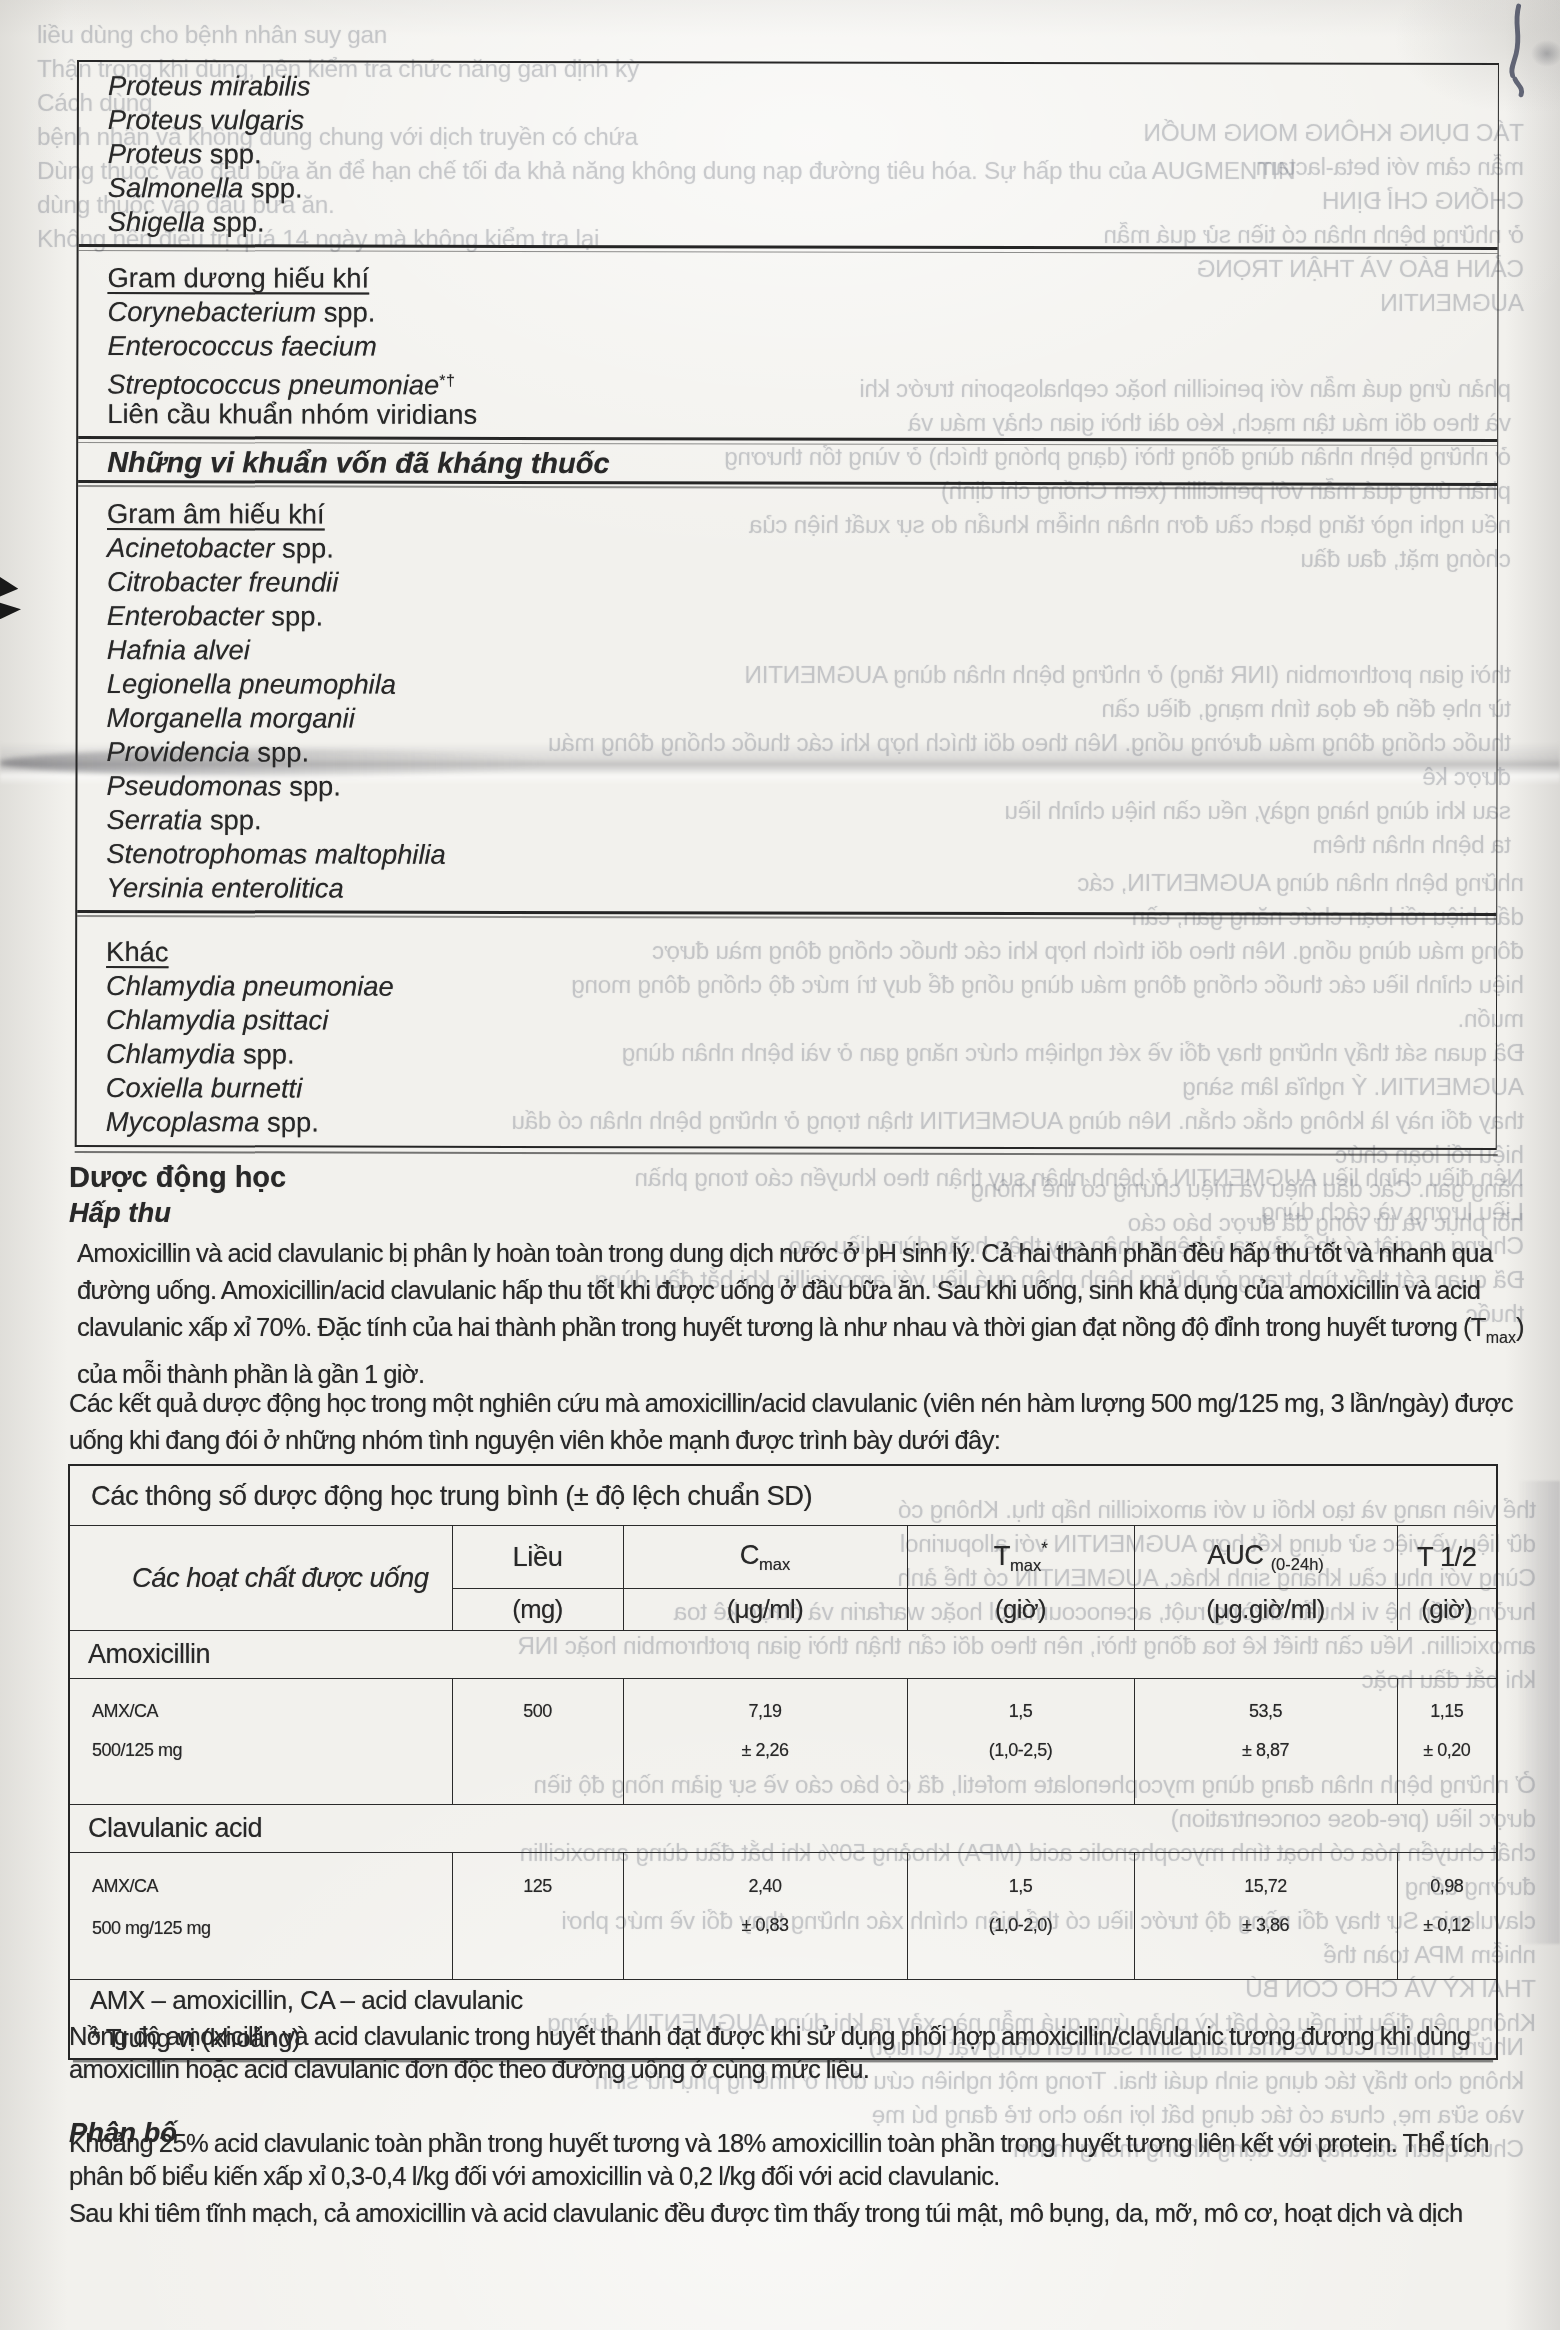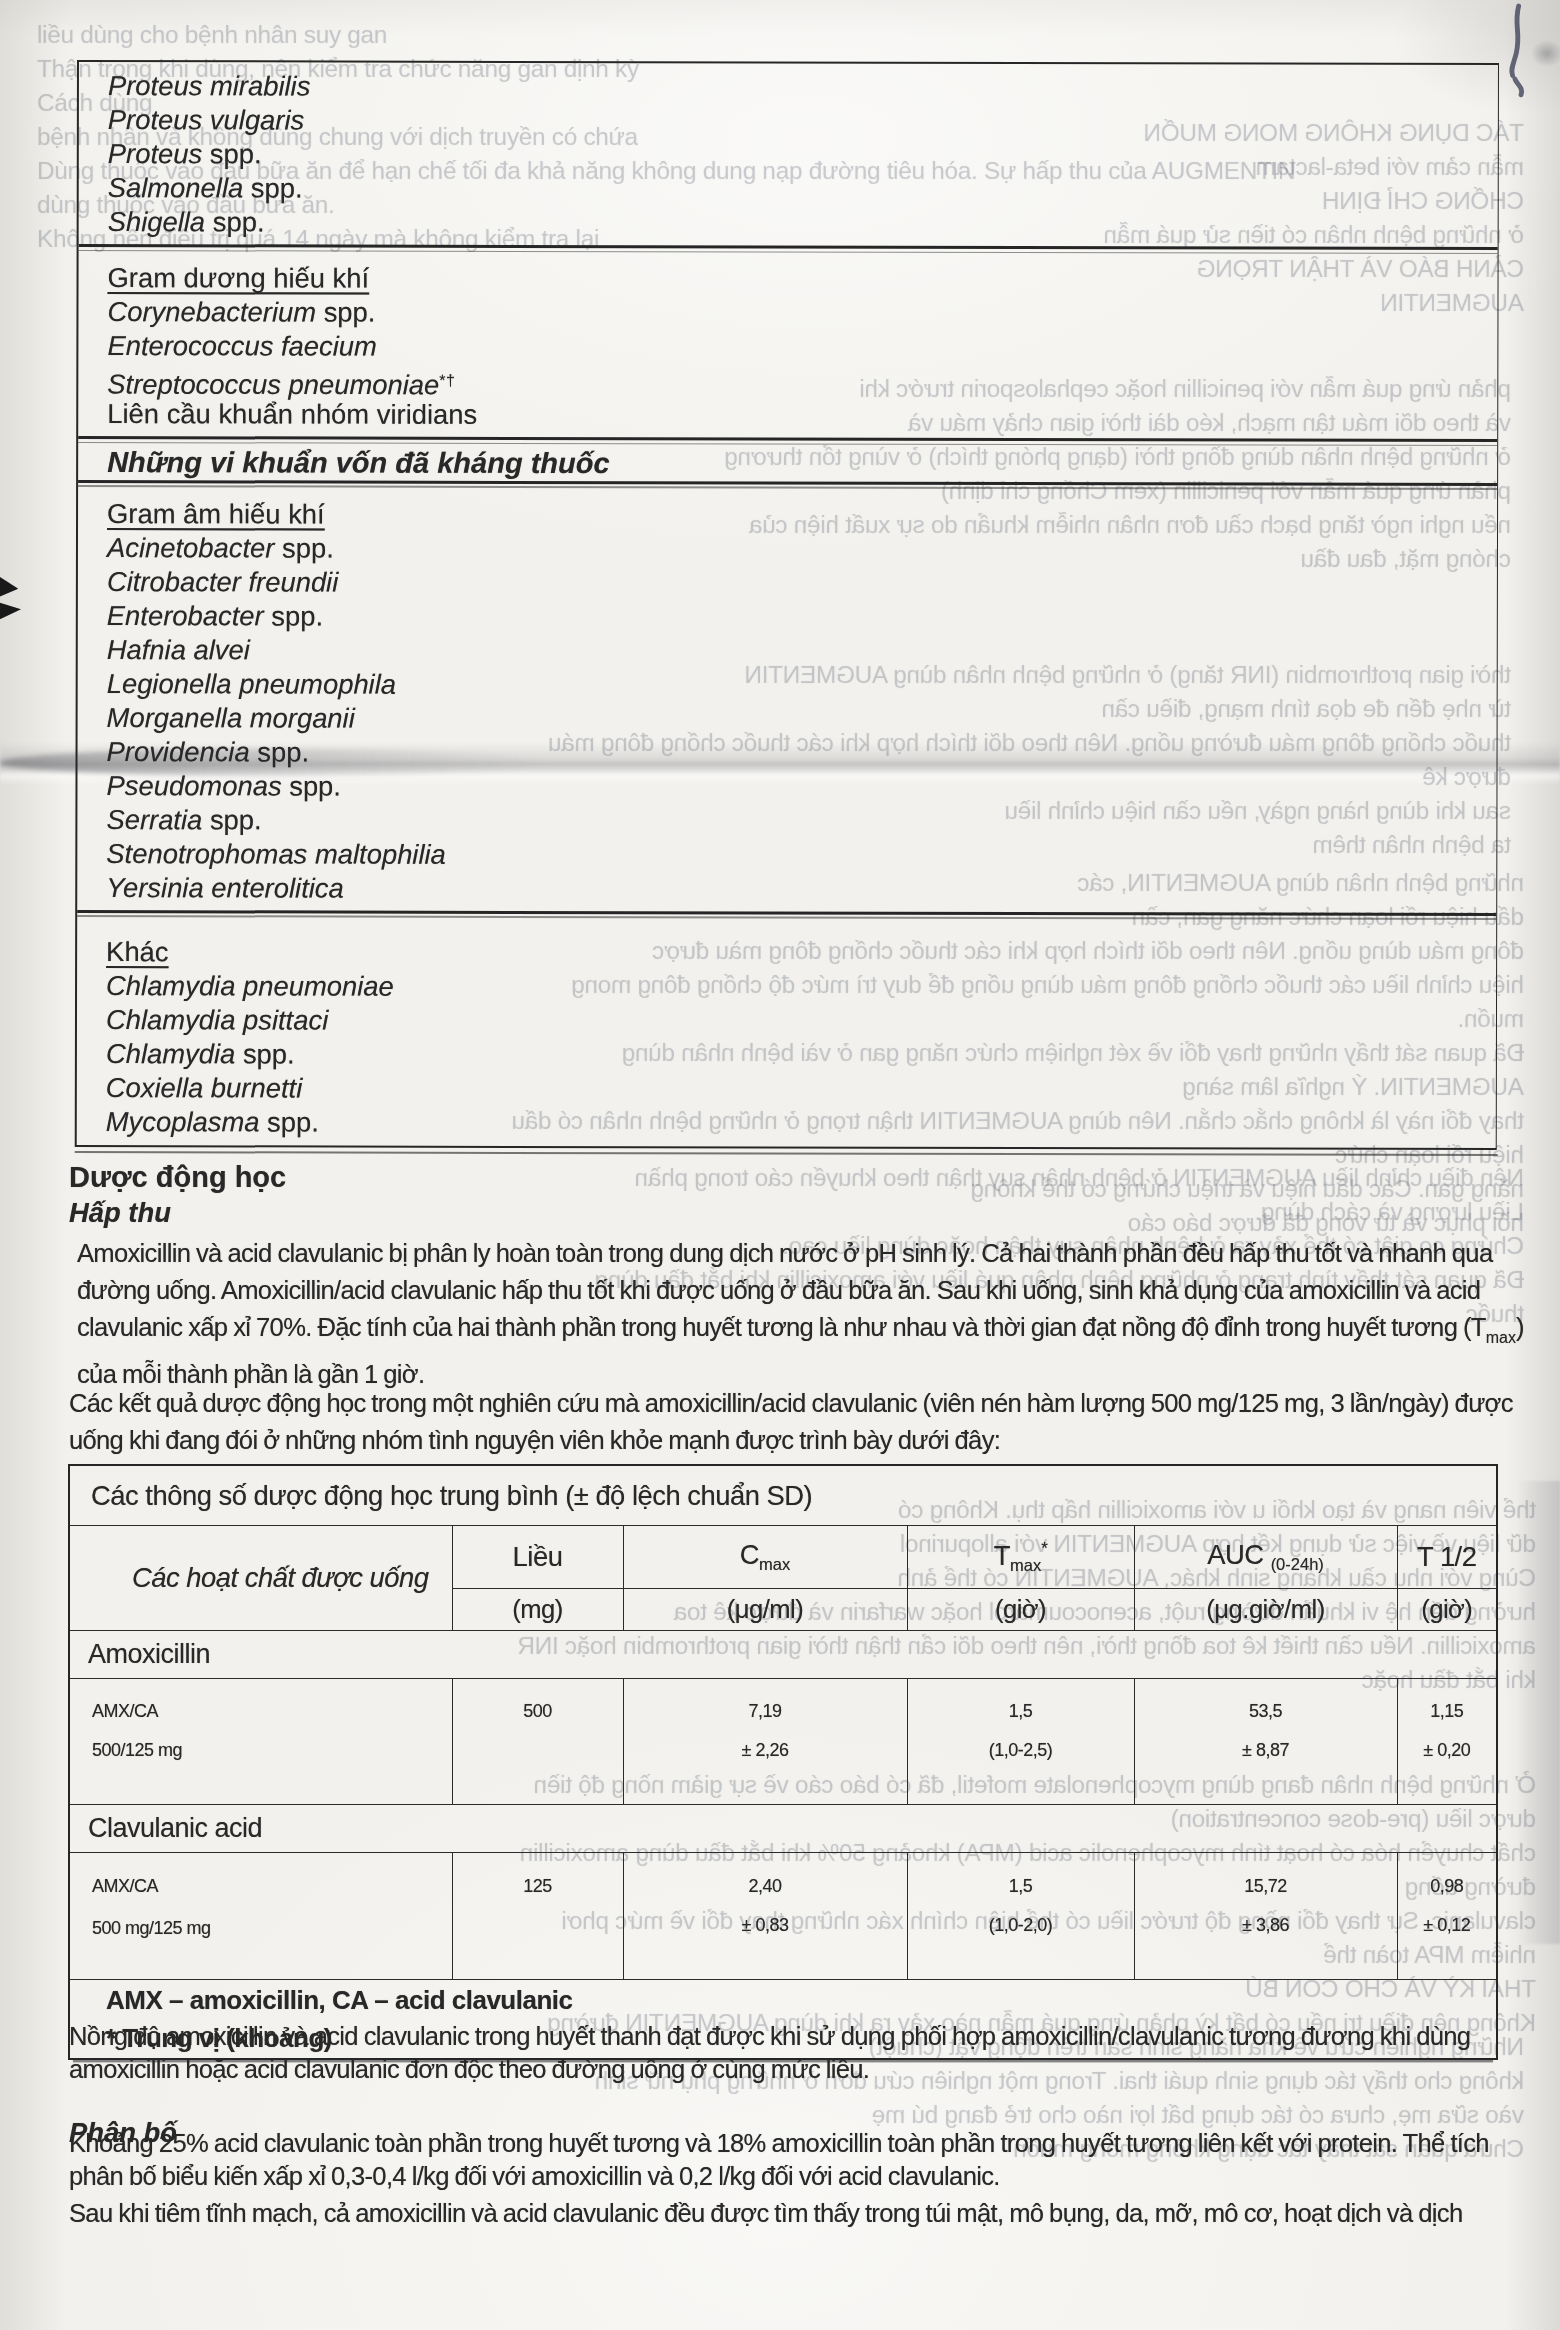--- a/index.html
+++ b/index.html
@@ -84,21 +84,21 @@
   table.pk td{border:1.8px solid #2b2b2b;font-size:18px;letter-spacing:-0.5px;vertical-align:middle;}
   table.pk{border:2.4px solid #262626;}
   tr.t-title td{height:57px;font-size:27.4px;padding-left:21px;}
   tr.t-head td{height:60px;text-align:center;font-size:27.4px;}
   tr.t-head td.c1{text-align:left;padding-left:22px;}
   .hit{font-style:italic;margin-left:40px;}
   tr.t-units td{height:39px;text-align:center;font-size:25.6px;}
   tr.t-band td{height:45px;padding-left:18px;font-size:27px;margin-top:24px;}
   tr.t-data td{height:111px;text-align:center;vertical-align:top;padding-top:13.4px;line-height:39px;}
   tr.t-data td.c1{text-align:left;padding-left:22px;}
-  tr.t-foot td{height:76px;padding-left:36px;line-height:38px;font-size:26px;vertical-align:middle;font-weight:bold;}
+  tr.t-foot td{height:76px;padding-left:20px;line-height:38px;font-size:26px;vertical-align:middle;}
   table.pk sub{font-size:16.5px;letter-spacing:0;}
   table.pk sup{font-size:17px;vertical-align:11px;}
   
   .wedge{position:absolute;left:0;z-index:3;background:#191919;}
   .wedge.w1{top:577px;width:18.3px;height:19.5px;clip-path:polygon(0 0,100% 60%,0 100%);}
   .wedge.w2{top:601px;width:21px;height:18.3px;clip-path:polygon(0 10%,100% 45%,0 100%);}
   .penmark{position:absolute;left:1487px;top:1.2px;z-index:3;}
   .smudge{position:absolute;left:1531px;top:40px;width:32px;height:27px;z-index:3;
     background:radial-gradient(closest-side, rgba(96,98,106,.42), rgba(96,98,106,0));}
 </style>

